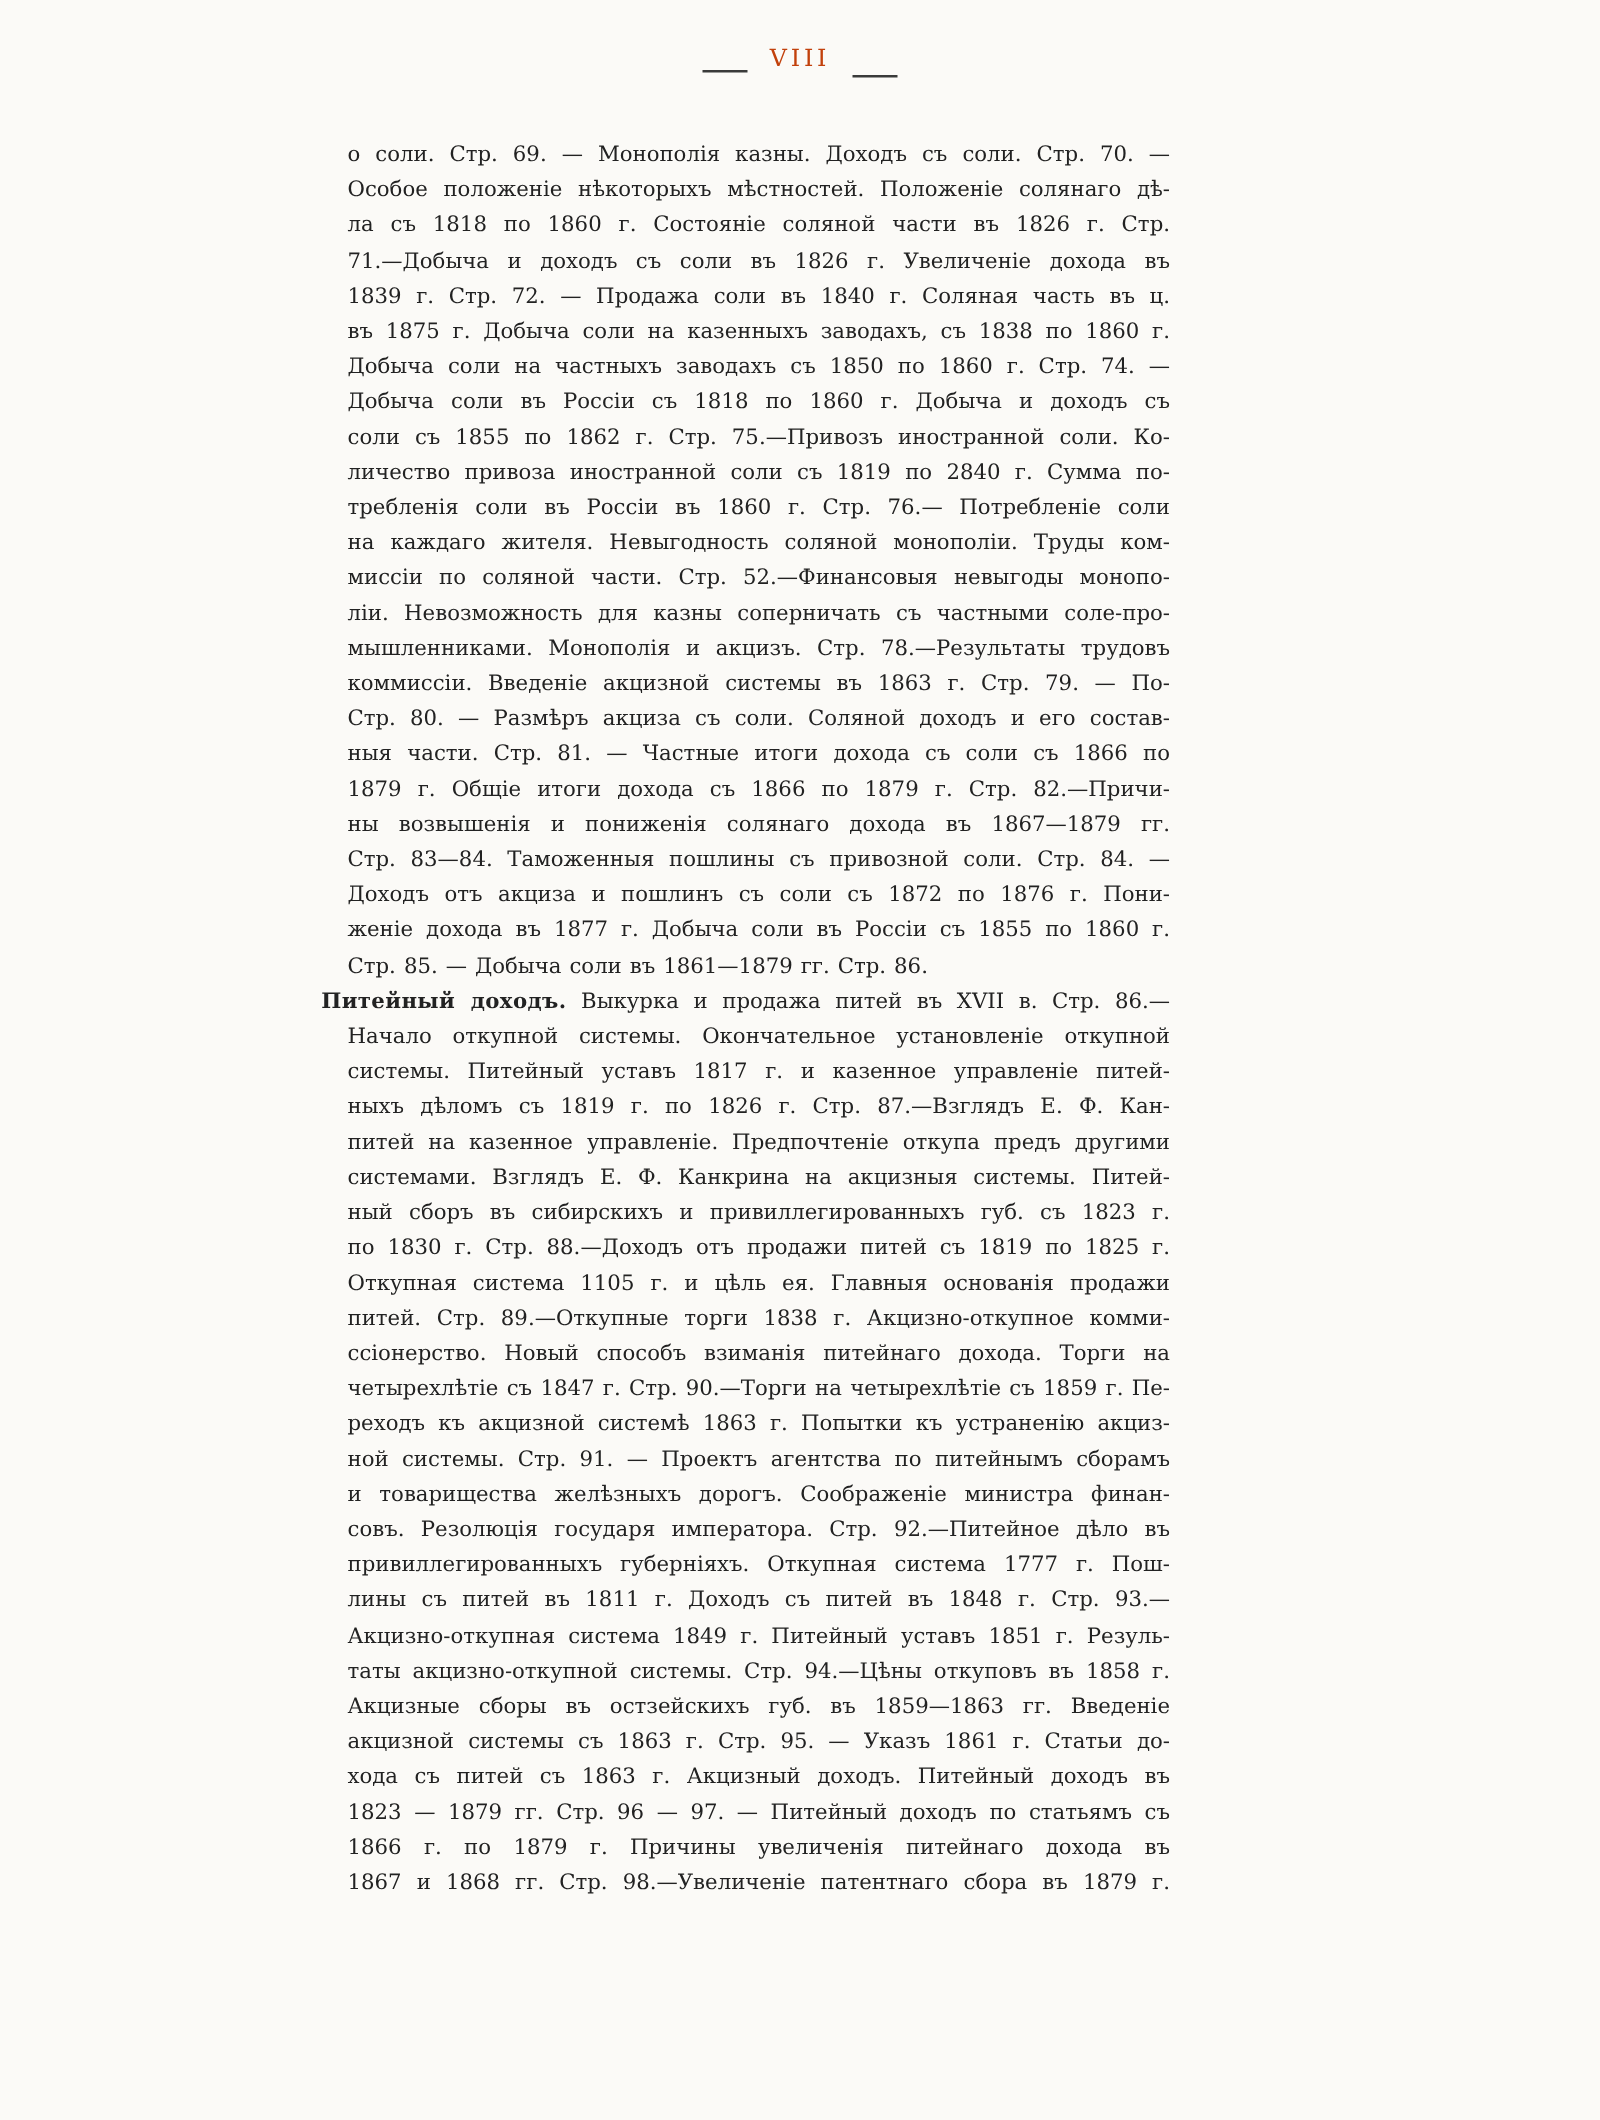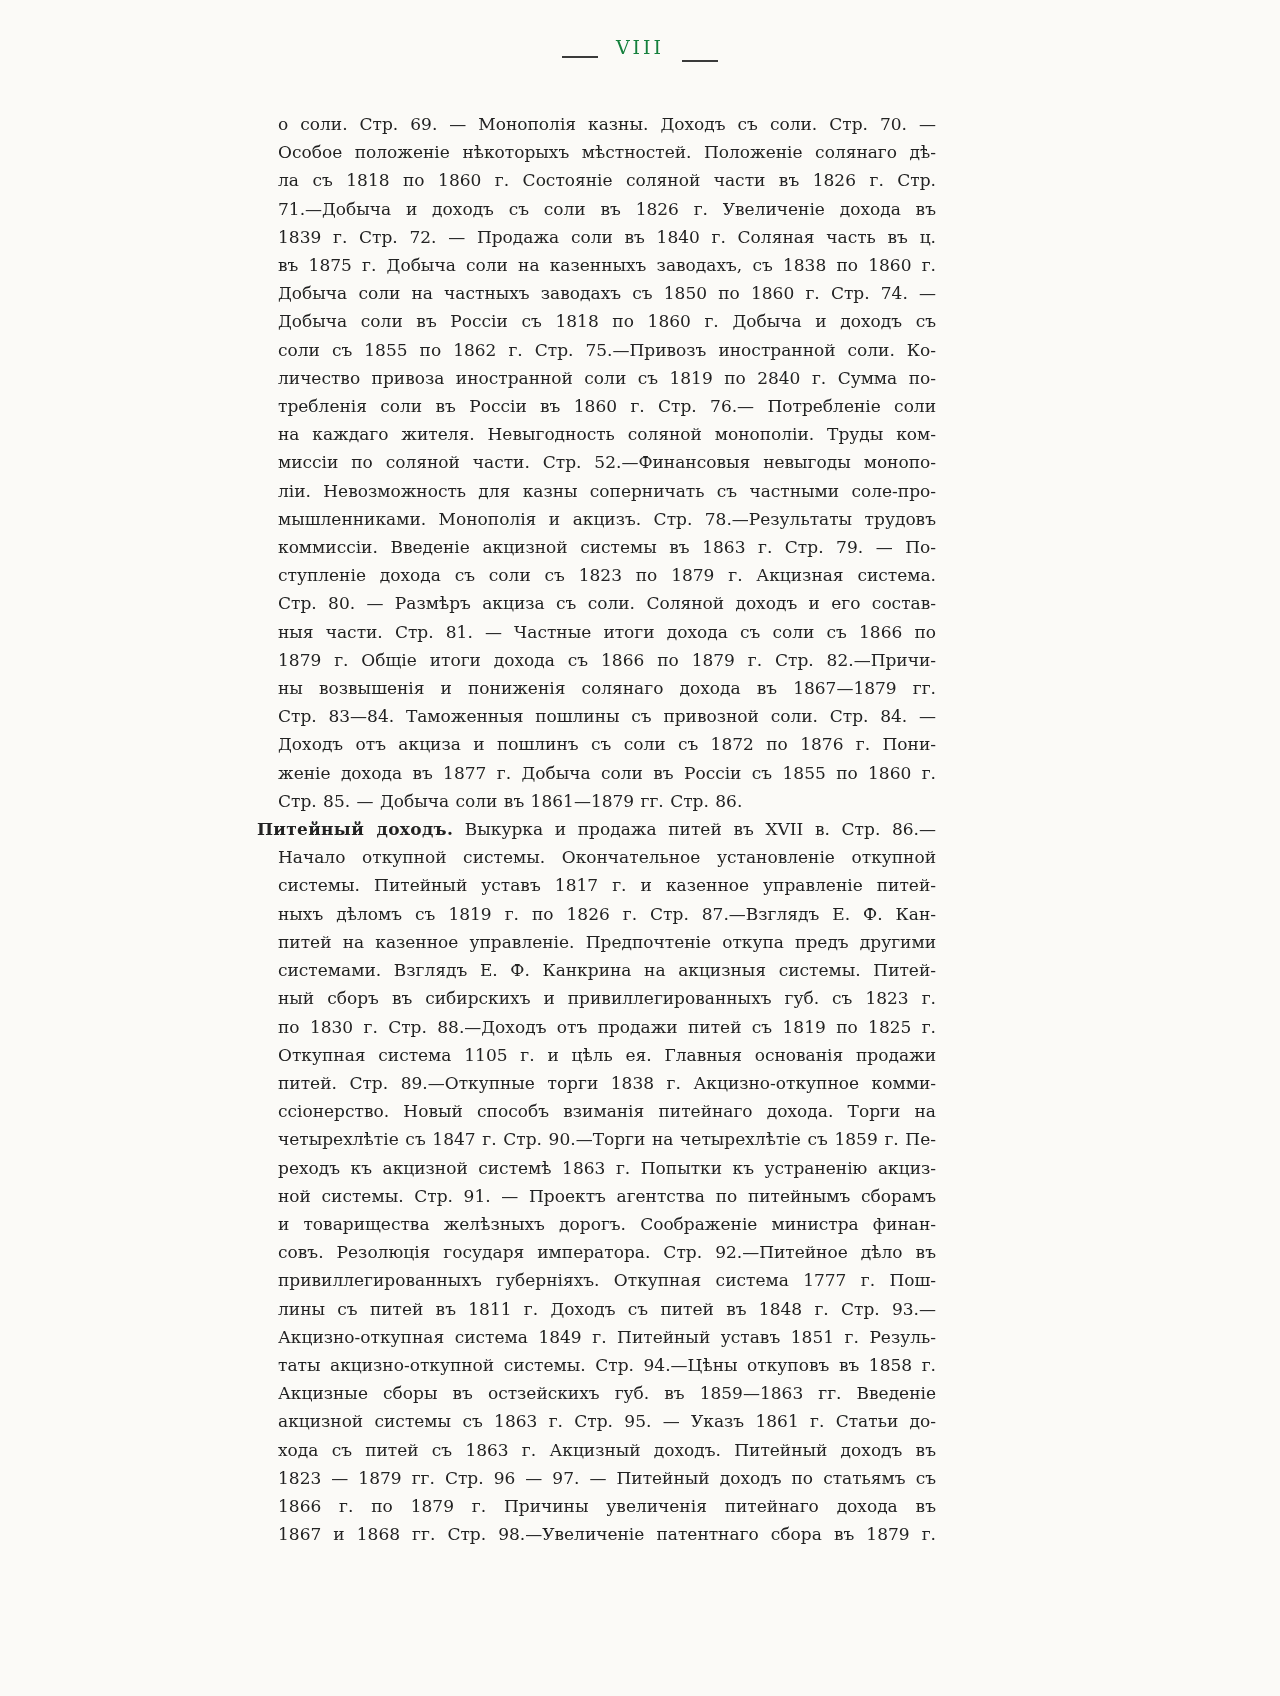--- a/index.html
+++ b/index.html
@@ -11,21 +11,21 @@
     position:relative;
     overflow:hidden;
   }
   .page{position:absolute;inset:0;}
   .running-head{
     position:absolute;top:36px;left:0;width:100%;
     display:flex;align-items:flex-start;justify-content:center;
     gap:18px;
   }
   .page-number{
-    font-size:19px;letter-spacing:3px;color:#15803d;
+    font-size:19px;letter-spacing:3px;color:#c2410c;
     line-height:22px;
   }
   .head-rule{
     width:36px;height:2px;background:#3a3a3a;margin-top:20px;
   }
   .head-rule.right{margin-top:24px;}
   .text-block{
     position:absolute;left:278px;top:110px;width:658px;
     font-size:17px;line-height:28.2px;
   }
@@ -61,21 +61,20 @@
         <div class="line">Добыча соли на частныхъ заводахъ съ 1850 по 1860 г. Стр. 74. —</div>
         <div class="line">Добыча соли въ Россіи съ 1818 по 1860 г. Добыча и доходъ съ</div>
         <div class="line">соли съ 1855 по 1862 г. Стр. 75.—Привозъ иностранной соли. Ко-</div>
         <div class="line">личество привоза иностранной соли съ 1819 по 2840 г. Сумма по-</div>
         <div class="line">требленія соли въ Россіи въ 1860 г. Стр. 76.— Потребленіе соли</div>
         <div class="line">на каждаго жителя. Невыгодность соляной монополіи. Труды ком-</div>
         <div class="line">миссіи по соляной части. Стр. 52.—Финансовыя невыгоды монопо-</div>
         <div class="line">ліи. Невозможность для казны соперничать съ частными соле-про-</div>
         <div class="line">мышленниками. Монополія и акцизъ. Стр. 78.—Результаты трудовъ</div>
         <div class="line">коммиссіи. Введеніе акцизной системы въ 1863 г. Стр. 79. — По-</div>
-        <div class="line">ступленіе дохода съ соли съ 1823 по 1879 г. Акцизная система.</div>
         <div class="line">Стр. 80. — Размѣръ акциза съ соли. Соляной доходъ и его состав-</div>
         <div class="line">ныя части. Стр. 81. — Частные итоги дохода съ соли съ 1866 по</div>
         <div class="line">1879 г. Общіе итоги дохода съ 1866 по 1879 г. Стр. 82.—Причи-</div>
         <div class="line italic">ны возвышенія и пониженія солянаго дохода въ 1867—1879 гг.</div>
         <div class="line">Стр. 83—84. Таможенныя пошлины съ привозной соли. Стр. 84. —</div>
         <div class="line">Доходъ отъ акциза и пошлинъ съ соли съ 1872 по 1876 г. Пони-</div>
         <div class="line">женіе дохода въ 1877 г. Добыча соли въ Россіи съ 1855 по 1860 г.</div>
         <div class="line last">Стр. 85. — Добыча соли въ 1861—1879 гг. Стр. 86.</div>
       </div>
       <div class="paragraph">

